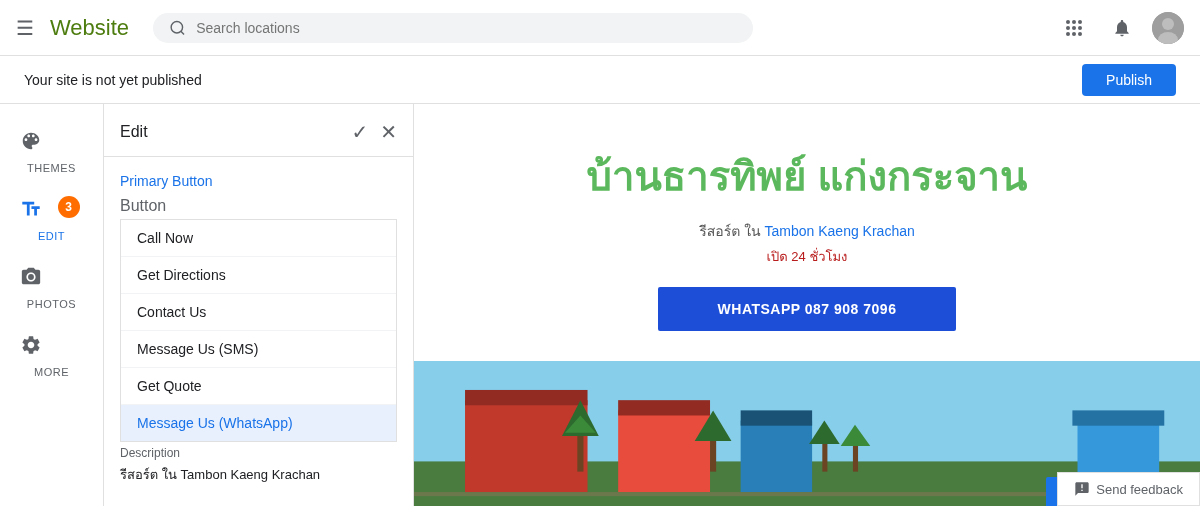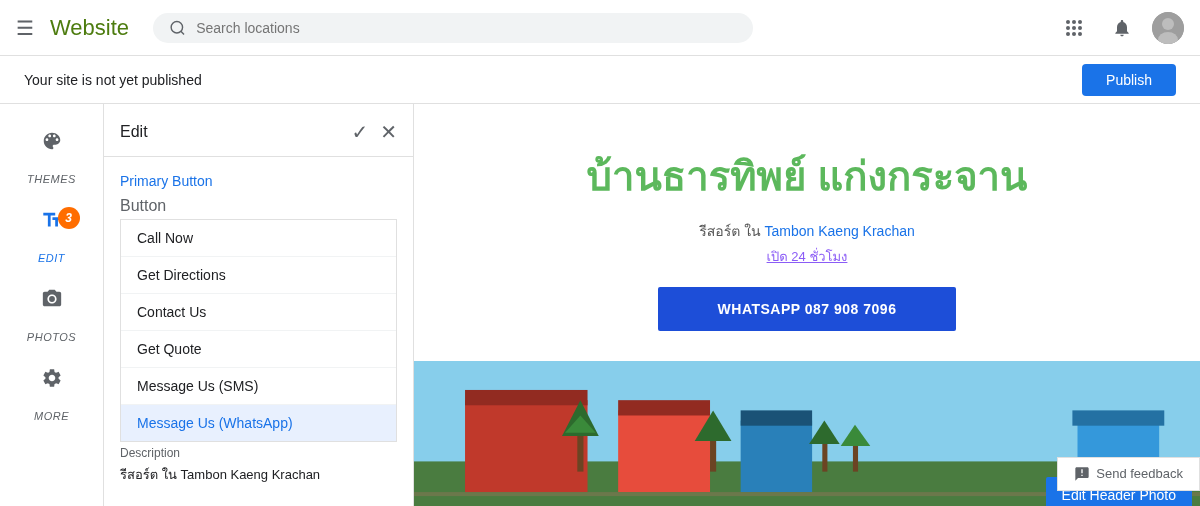--- a/index.html
+++ b/index.html
@@ -95,30 +95,28 @@
       flex-direction: column;
       align-items: center;
       padding-top: 16px;
       gap: 4px;
       position: relative;
       z-index: 10;
     }
     .sidebar-item {
       display: flex;
       flex-direction: column;
-      align-items: center;
       padding: 10px 8px;
       cursor: pointer;
       border-radius: 8px;
       width: 80px;
       color: #5f6368;
       font-size: 11px;
-      gap: 16px;
-      position: relative;
-      font-style: italic;
+      gap: 5px;
+      position: relative;
     }
     .sidebar-item .icon { font-size: 20px; }
     .sidebar-item .label { text-align: center; letter-spacing: 0.5px; font-weight: 500; }
     .badge {
       position: absolute;
       top: 8px;
       right: 12px;
       background: #ff6d00;
       color: #fff;
       border-radius: 50%;
@@ -186,21 +184,21 @@
     }
     .hero-title {
       font-size: 40px;
       color: #5cb85c;
       font-weight: bold;
       margin-bottom: 12px;
       font-family: 'Arial', sans-serif;
     }
     .hero-subtitle { font-size: 14px; color: #555; margin-bottom: 4px; }
     .hero-subtitle a { color: #1a73e8; text-decoration: none; }
-    .hero-hours { font-size: 13px; color: #8b5cf6; margin-bottom: 20px; text-decoration: underline; }
+    .hero-hours { font-size: 13px; color: #b91c1c; margin-bottom: 20px; }
     .hero-btn {
       background: #1d4ed8;
       color: #fff;
       border: none;
       padding: 14px 60px;
       font-size: 14px;
       font-weight: 600;
       letter-spacing: 0.5px;
       cursor: pointer;
       border-radius: 2px;
@@ -227,29 +225,29 @@
       font-size: 14px;
       font-weight: 500;
       cursor: pointer;
       border-radius: 2px;
       z-index: 10;
     }
 
     
     .send-feedback {
       position: absolute;
-      bottom: 15px;
+      bottom: 0;
       right: 0;
       background: #fff;
       border: 1px solid #e0e0e0;
       padding: 8px 16px;
       font-size: 13px;
       color: #5f6368;
       display: flex;
-      align-items: flex-start;
+      align-items: center;
       gap: 6px;
       cursor: pointer;
       z-index: 20;
     }
 
     
     .grid-icon {
       display: grid;
       grid-template-columns: repeat(3, 4px);
       gap: 2px;
@@ -352,22 +350,22 @@
         <button class="edit-panel-btn" style="color:#5f6368; font-size:20px;">✕</button>
       </div>
     </div>
     <div class="edit-panel-content">
       <div class="primary-btn-label">Primary Button</div>
       <div class="button-label">Button</div>
       <div class="dropdown-list">
         <div class="dropdown-item">Call Now</div>
         <div class="dropdown-item">Get Directions</div>
         <div class="dropdown-item">Contact Us</div>
+        <div class="dropdown-item">Message Us (SMS)</div>
         <div class="dropdown-item">Get Quote</div>
-        <div class="dropdown-item">Message Us (SMS)</div>
         <div class="dropdown-item selected">Message Us (WhatsApp)</div>
       </div>
       <div class="description-label">Description</div>
       <div class="description-value">รีสอร์ต ใน Tambon Kaeng Krachan</div>
     </div>
   </div>
 
   <div class="preview-area">
     <div class="hero-content">
       <div class="hero-title">บ้านธารทิพย์ แก่งกระจาน</div>

